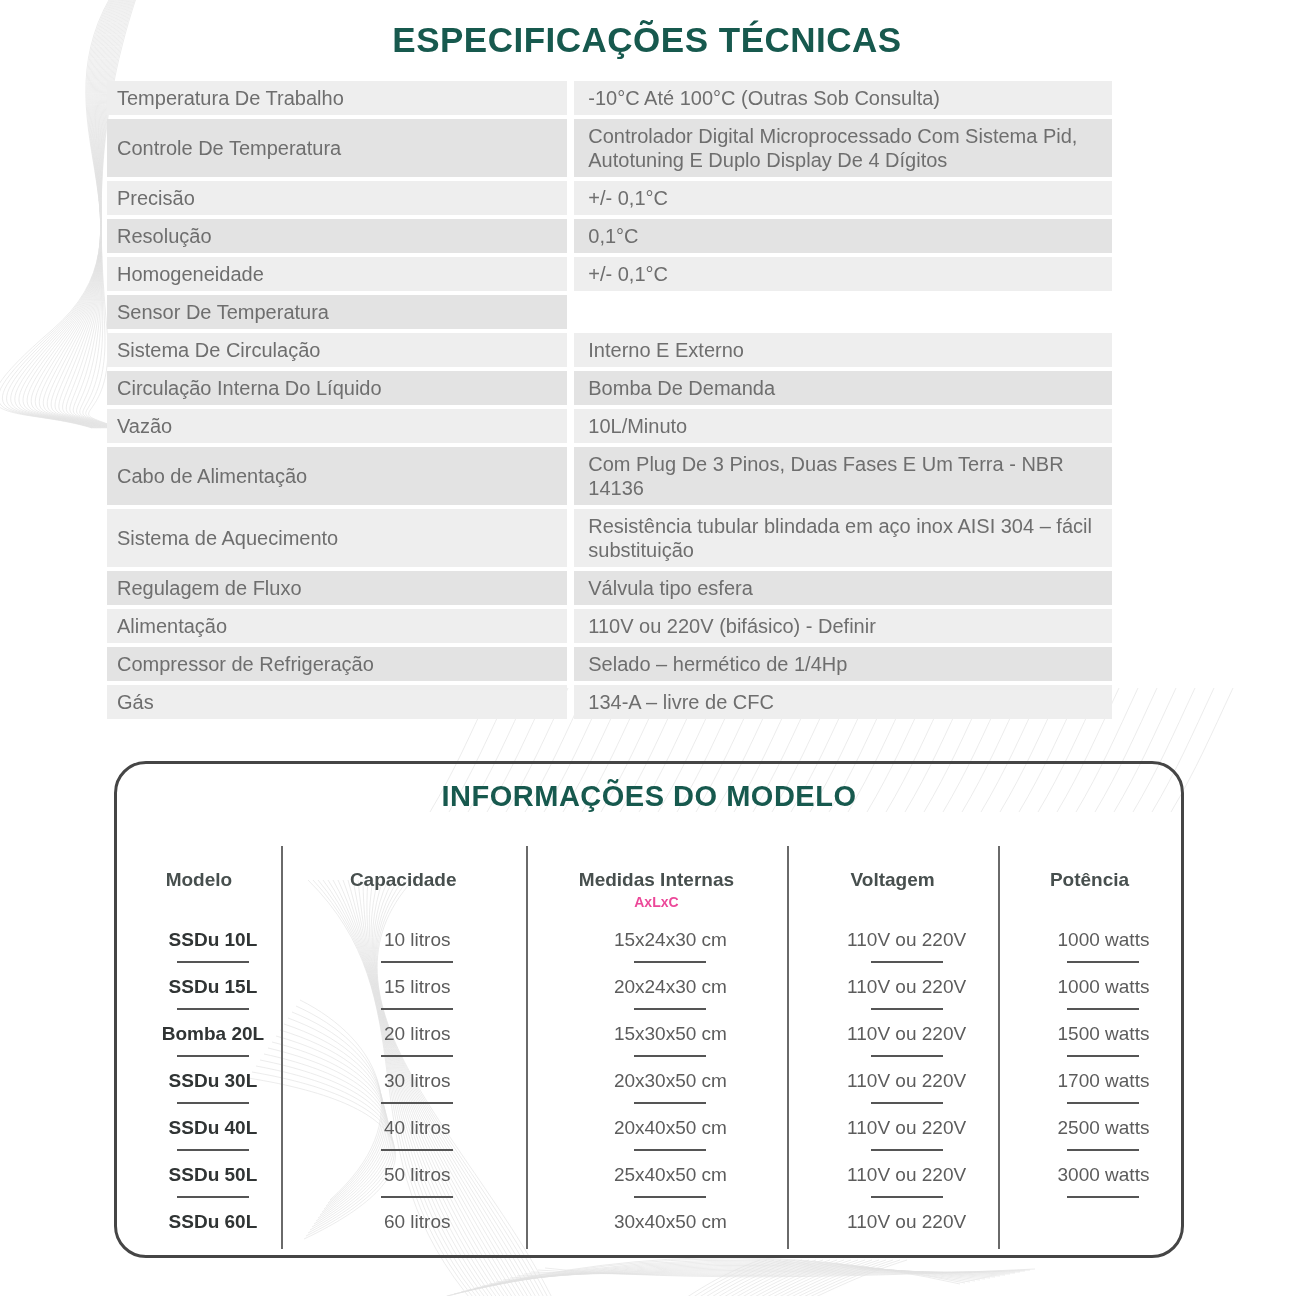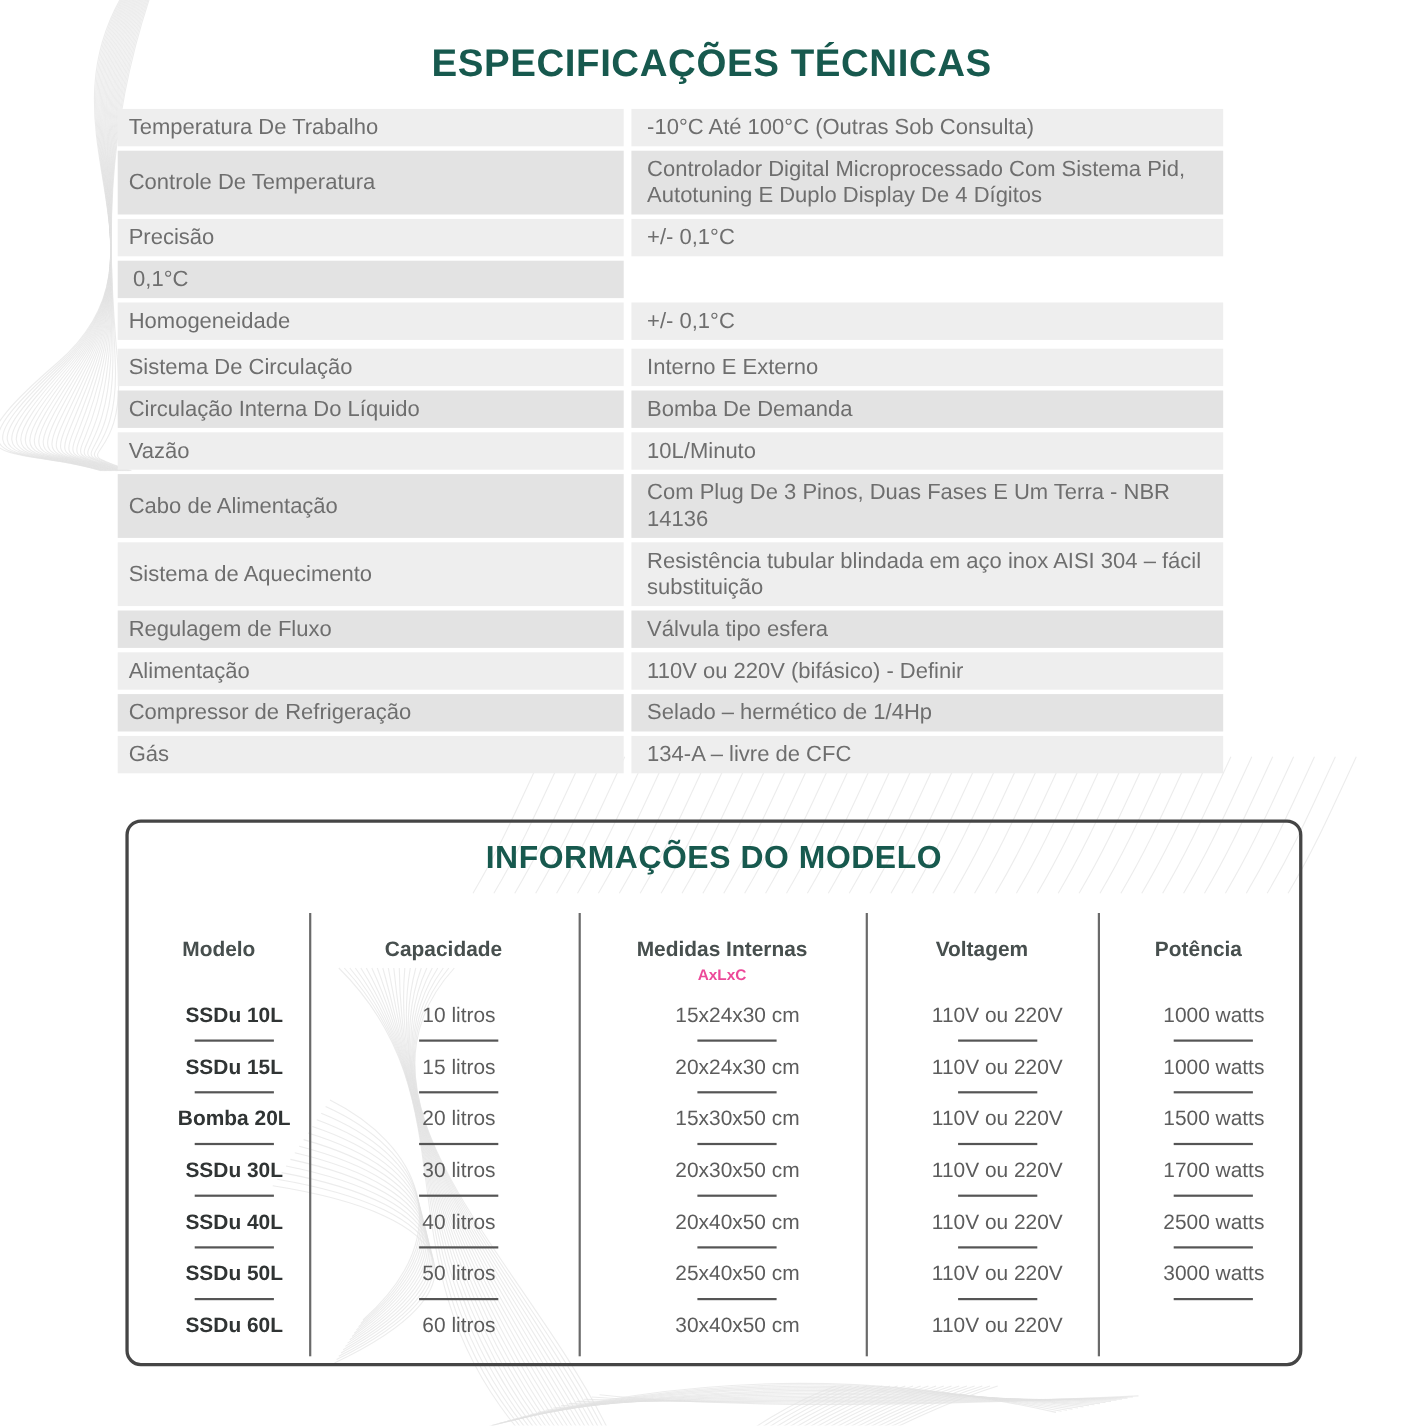--- a/index.html
+++ b/index.html
@@ -4,33 +4,33 @@
 <style>
   * { margin:0; padding:0; box-sizing:border-box; }
   html,body { width:1294px; height:1296px; background:#ffffff; overflow:hidden;
               font-family:"Liberation Sans", sans-serif; }
   .page { position:relative; width:1294px; height:1296px; }
   #deco { position:absolute; inset:0; width:100%; height:100%; z-index:0; pointer-events:none; }
   #deco path { fill:none; stroke:#e2e2e2; stroke-width:1; opacity:.65; }
   .content { position:relative; z-index:1; }
 
   
-  .main-title { text-align:center; padding-top:38px; font-size:35px; font-weight:800;
+  .main-title { text-align:center; padding-top:20px; font-size:35px; font-weight:800;
                 letter-spacing:.5px; color:#17594e; }
   .spec-table { width:1005px; margin:21px 0 0 107px; }
   .spec-row { display:grid; grid-template-columns:45.8% 1fr; column-gap:7px; margin-bottom:4px; }
   .spec-row > div { display:flex; align-items:center; font-size:20px; line-height:24px;
                     color:#6e6e6e; padding:5px 14px; }
   .spec-row > .label { padding-left:10px; }
   .spec-row:nth-child(odd)  > div { background:#eeeeee; }
   .spec-row:nth-child(even) > div { background:#e3e3e3; }
 
   
   .panel { position:relative; width:1070px; margin:42px 0 0 114px; height:497px;
-           border:3px solid #454545; border-radius:14px; }
+           border:3px solid #454545; border-radius:32px; }
   .panel-title { text-align:center; margin-top:16px; font-size:29px; font-weight:800;
                  letter-spacing:.5px; color:#17594e; }
   .m-head { display:grid; grid-template-columns:15.4% 23% 24.6% 19.8% 1fr; margin-top:56px; }
   .m-head .h { text-align:center; font-size:19px; font-weight:bold; color:#474f4e;
                display:flex; flex-direction:column; align-items:center; justify-content:flex-start; }
   .m-head .sub { font-size:14px; font-weight:bold; color:#ec4899; margin-top:3px; }
   .m-body { margin-top:18px; }
   .m-row { display:grid; grid-template-columns:15.4% 23% 24.6% 19.8% 1fr; height:47px; }
   .m-cell { display:flex; flex-direction:column; align-items:center; justify-content:flex-start;margin-left:28px; }
   .m-cell .txt { font-size:19px; color:#5c5c5c; line-height:24px; }
@@ -179,29 +179,31 @@
           <div class="label">Controle De Temperatura</div>
           <div class="value">Controlador Digital Microprocessado Com Sistema Pid, Autotuning E Duplo Display De 4 Dígitos</div>
         </div>
 
         <div class="spec-row">
           <div class="label">Precisão</div>
           <div class="value">+/- 0,1°C</div>
         </div>
 
         <div class="spec-row">
+          <div class="label">Resolução</div>
           <div class="value">0,1°C</div>
         </div>
 
         <div class="spec-row">
           <div class="label">Homogeneidade</div>
           <div class="value">+/- 0,1°C</div>
         </div>
 
         <div class="spec-row">
+          <div class="label">Sensor De Temperatura</div>
         </div>
 
         <div class="spec-row">
           <div class="label">Sistema De Circulação</div>
           <div class="value">Interno E Externo</div>
         </div>
 
         <div class="spec-row">
           <div class="label">Circulação Interna Do Líquido</div>
           <div class="value">Bomba De Demanda</div>

